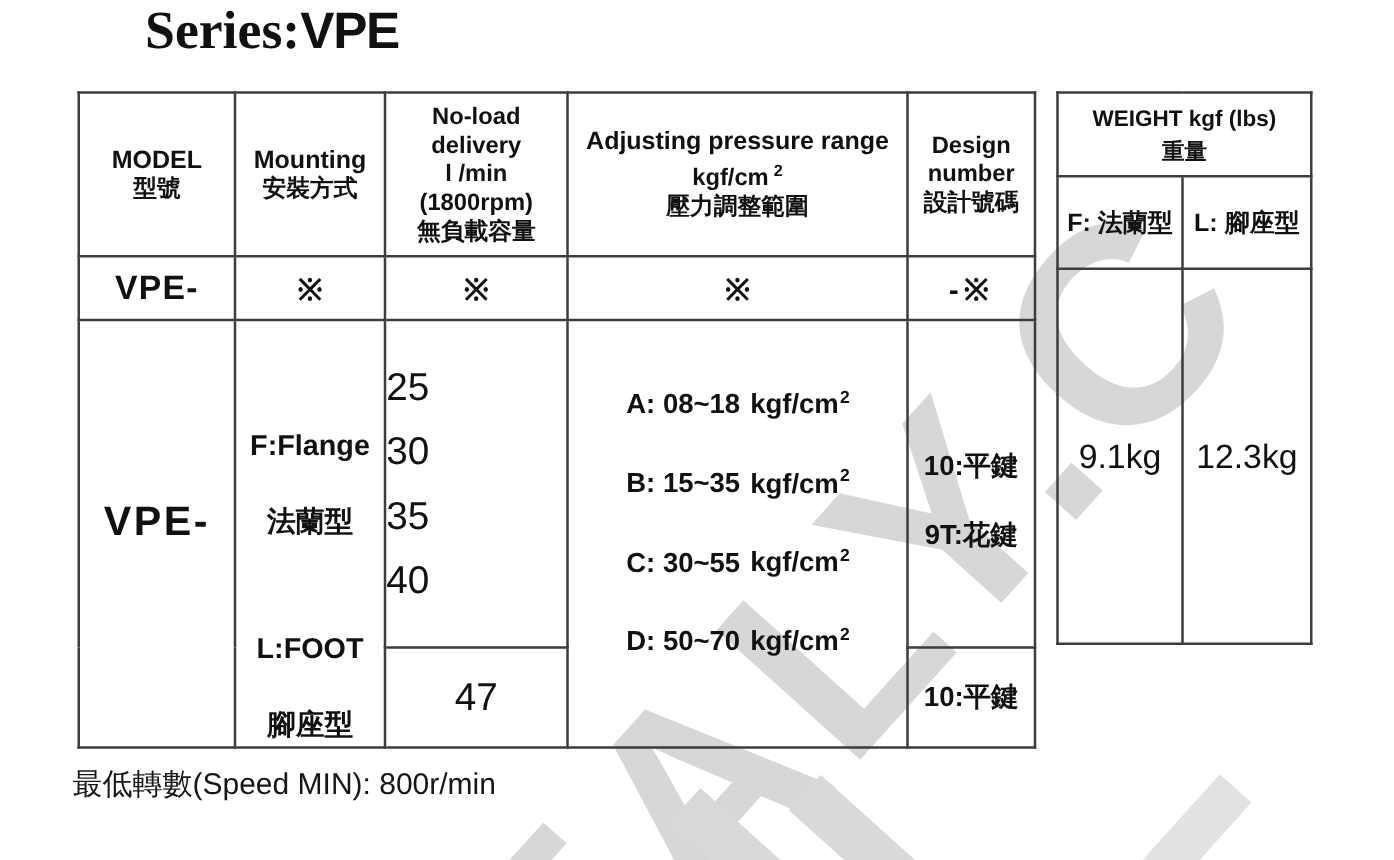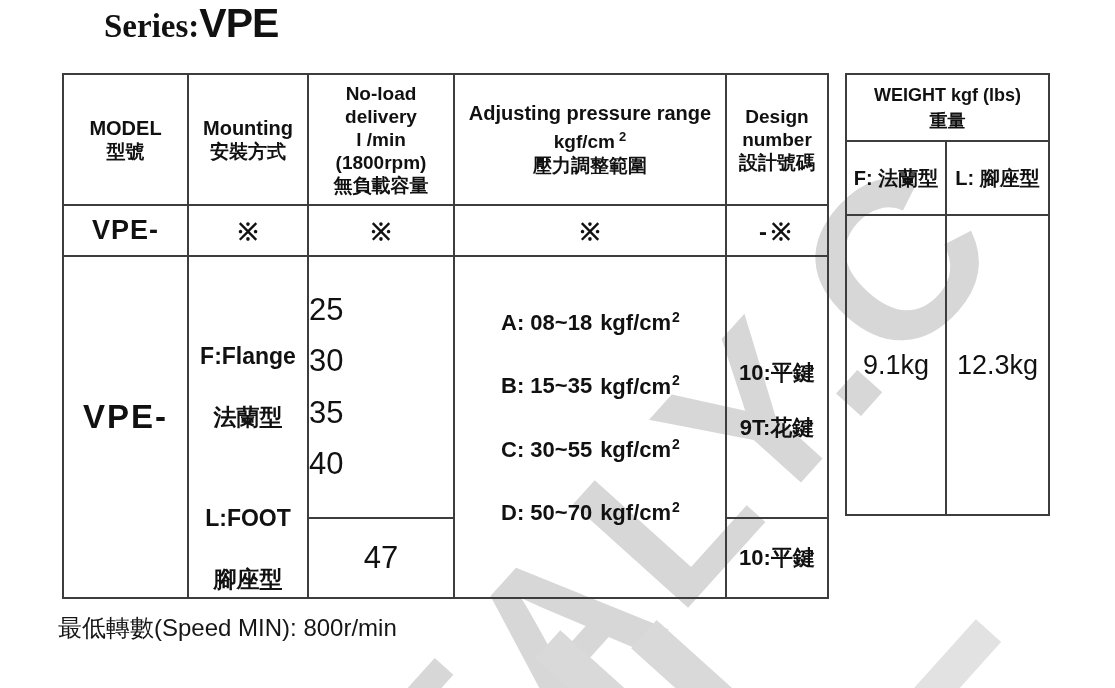--- a/index.html
+++ b/index.html
@@ -14,21 +14,21 @@
     font-size:225px;letter-spacing:8px;color:#d7d7d7;white-space:nowrap;
     transform:rotate(-48deg);transform-origin:0 0;line-height:1;
     user-select:none;
   }
   .wm-frag{position:absolute;background:#d9d9d9;z-index:0;}
   .wm-frag1{left:588px;top:618px;width:38px;height:160px;transform:rotate(-48deg);}
   .wm-frag2{left:688px;top:606px;width:38px;height:170px;transform:rotate(-48deg);}
   .wm-frag3{left:880px;top:662px;width:130px;height:34px;transform:rotate(-48deg);background:#e2e2e2;}
   
   .title{position:absolute;left:104px;top:0px;z-index:2;display:flex;align-items:baseline;}
-  .t-serif{font-family:"Liberation Serif",serif;font-weight:bold;font-size:33px;letter-spacing:0px;}
+  .t-serif{font-family:"Liberation Serif",serif;font-weight:bold;font-size:43px;letter-spacing:0px;margin-left:12px;}
   .t-sans{font-family:"Liberation Sans",sans-serif;font-weight:bold;font-size:41px;letter-spacing:-1px;}
   
   table{border-collapse:collapse;position:absolute;z-index:1;background:transparent;table-layout:fixed;}
   td{border:2px solid #3d3d3d;padding:0;text-align:center;vertical-align:middle;background:transparent;}
   .main{left:62px;top:73px;width:765px;}
   .weight{left:845px;top:73px;width:203px;}
   .hd{font-weight:bold;font-size:19px;line-height:23px;}
   .hd .big{font-size:20px;}
   .hsup{font-size:13px;vertical-align:super;margin-left:4px;font-weight:bold;}
   .psup{font-size:14px;vertical-align:super;margin-left:1px;font-weight:bold;}

